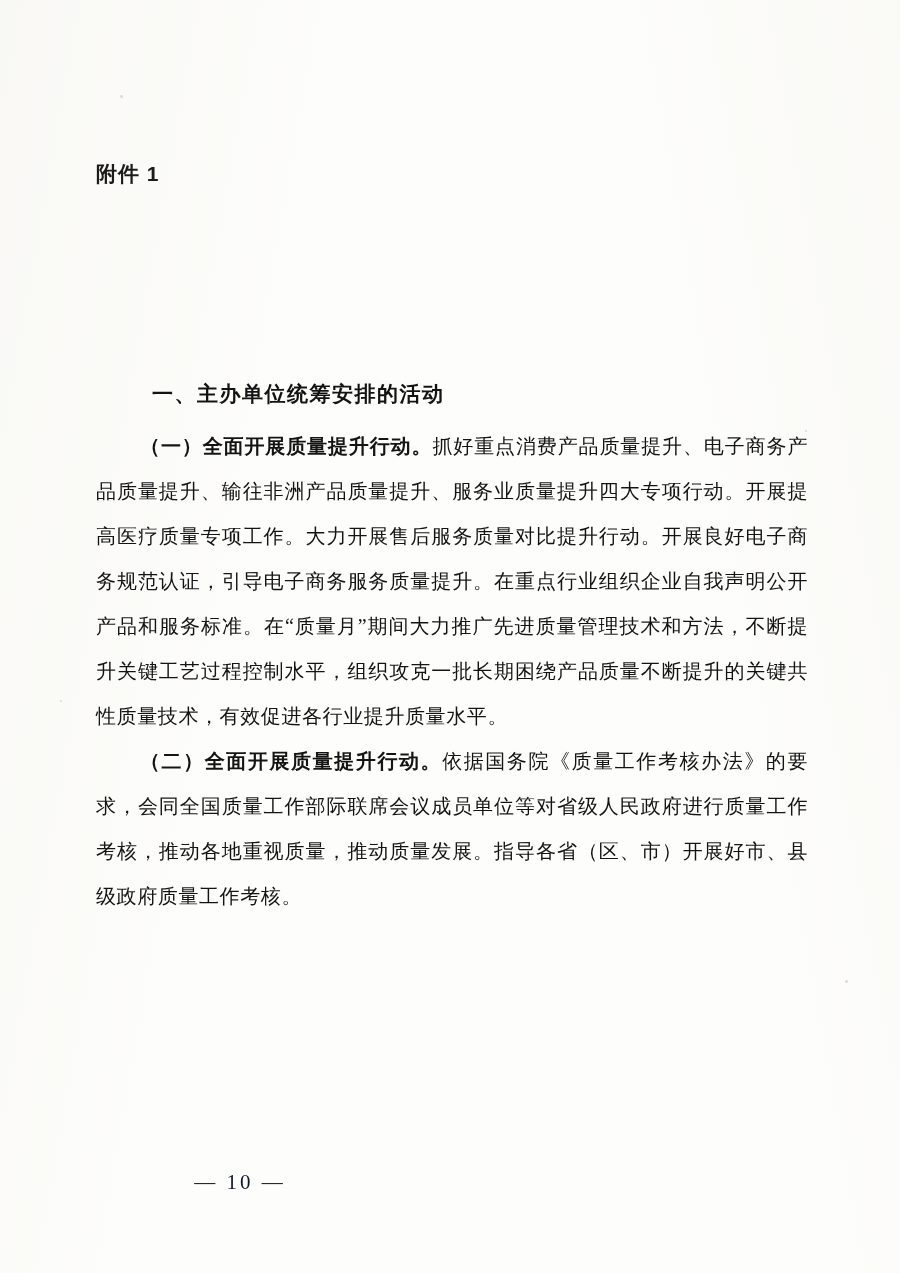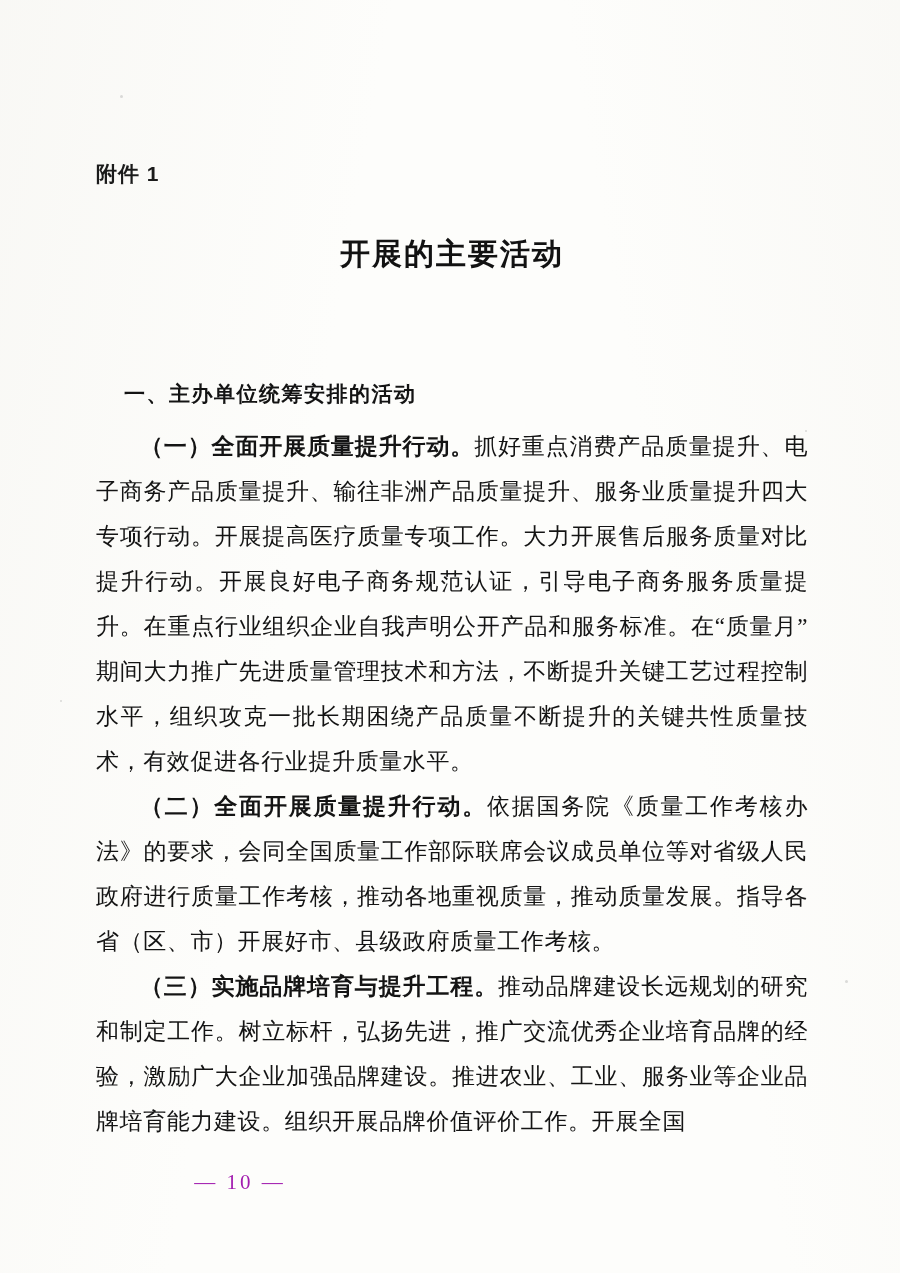--- a/index.html
+++ b/index.html
@@ -57,34 +57,34 @@
     line-height: 44px;
     color: #121212;
     letter-spacing: 2px;
   }
   .doc-title .line2 {
     display: block;
   }
   .section-heading {
     position: absolute;
     top: 380px;
-    left: 28px;
+    left: 56px;
     font-family: "Liberation Sans", "DejaVu Sans", serif;
     font-weight: bold;
     font-size: 21px;
     letter-spacing: 1.5px;
     color: #131313;
   }
   .body-block {
     position: absolute;
     left: 0;
     width: 712px;
   }
   .para {
-    font-size: 23px;
+    font-size: 20px;
     line-height: 45px;
     color: #141414;
     text-align: justify;
     text-justify: inter-ideograph;
     letter-spacing: 0.6px;
     margin: 0 0 0 0;
   }
   .para + .para {
     margin-top: 0px;
   }
@@ -95,21 +95,21 @@
     font-weight: bold;
   }
   .page-number {
     position: absolute;
     bottom: 78px;
     left: 96px;
     width: 712px;
     text-align: center;
     font-size: 21px;
     letter-spacing: 3px;
-    color: #a21caf;
+    color: #0f172a;
     font-family: "Liberation Serif", "DejaVu Serif", serif;
   }
   .page-number-inner {
     position: relative;
     left: -212px;
   }
   
   .speckle {
     position: absolute;
     background: rgba(120,120,120,0.25);
@@ -126,38 +126,34 @@
   <div class="speckle" style="left:120px; top:95px; width:3px; height:3px;"></div>
   <div class="speckle" style="left:805px; top:430px; width:2px; height:2px;"></div>
   <div class="speckle" style="left:60px; top:700px; width:2px; height:2px;"></div>
   <div class="speckle" style="left:845px; top:980px; width:3px; height:3px;"></div>
 
   <div class="content">
 
     <div class="attachment-label">附件 1</div>
 
     <div class="doc-title">
-      <span class="line2">开展的主要活动</span>
     </div>
 
     <div class="section-heading">一、主办单位统筹安排的活动</div>
 
     <div class="body-block" style="top: 424px;">
 
       <p class="para indent">
         <b>（一）全面开展质量提升行动。</b><span>抓好重点消费产品质量提升、电子商务产品质量提升、输往非洲产品质量提升、服务业质量提升四大专项行动。开展提高医疗质量专项工作。大力开展售后服务质量对比提升行动。开展良好电子商务规范认证，引导电子商务服务质量提升。在重点行业组织企业自我声明公开产品和服务标准。在“质量月”期间大力推广先进质量管理技术和方法，不断提升关键工艺过程控制水平，组织攻克一批长期困绕产品质量不断提升的关键共性质量技术，有效促进各行业提升质量水平。</span>
       </p>
 
       <p class="para indent">
         <b>（二）全面开展质量提升行动。</b><span>依据国务院《质量工作考核办法》的要求，会同全国质量工作部际联席会议成员单位等对省级人民政府进行质量工作考核，推动各地重视质量，推动质量发展。指导各省（区、市）开展好市、县级政府质量工作考核。</span>
       </p>
 
-      <p class="para indent">
-        <b>（三）实施品牌培育与提升工程。</b><span>推动品牌建设长远规划的研究和制定工作。树立标杆，弘扬先进，推广交流优秀企业培育品牌的经验，激励广大企业加强品牌建设。推进农业、工业、服务业等企业品牌培育能力建设。组织开展品牌价值评价工作。开展全国</span>
-      </p>
 
     </div>
   </div>
 
   <div class="page-number">
     <span class="page-number-inner">— 10 —</span>
   </div>
 </div>
 
 </body></html>

